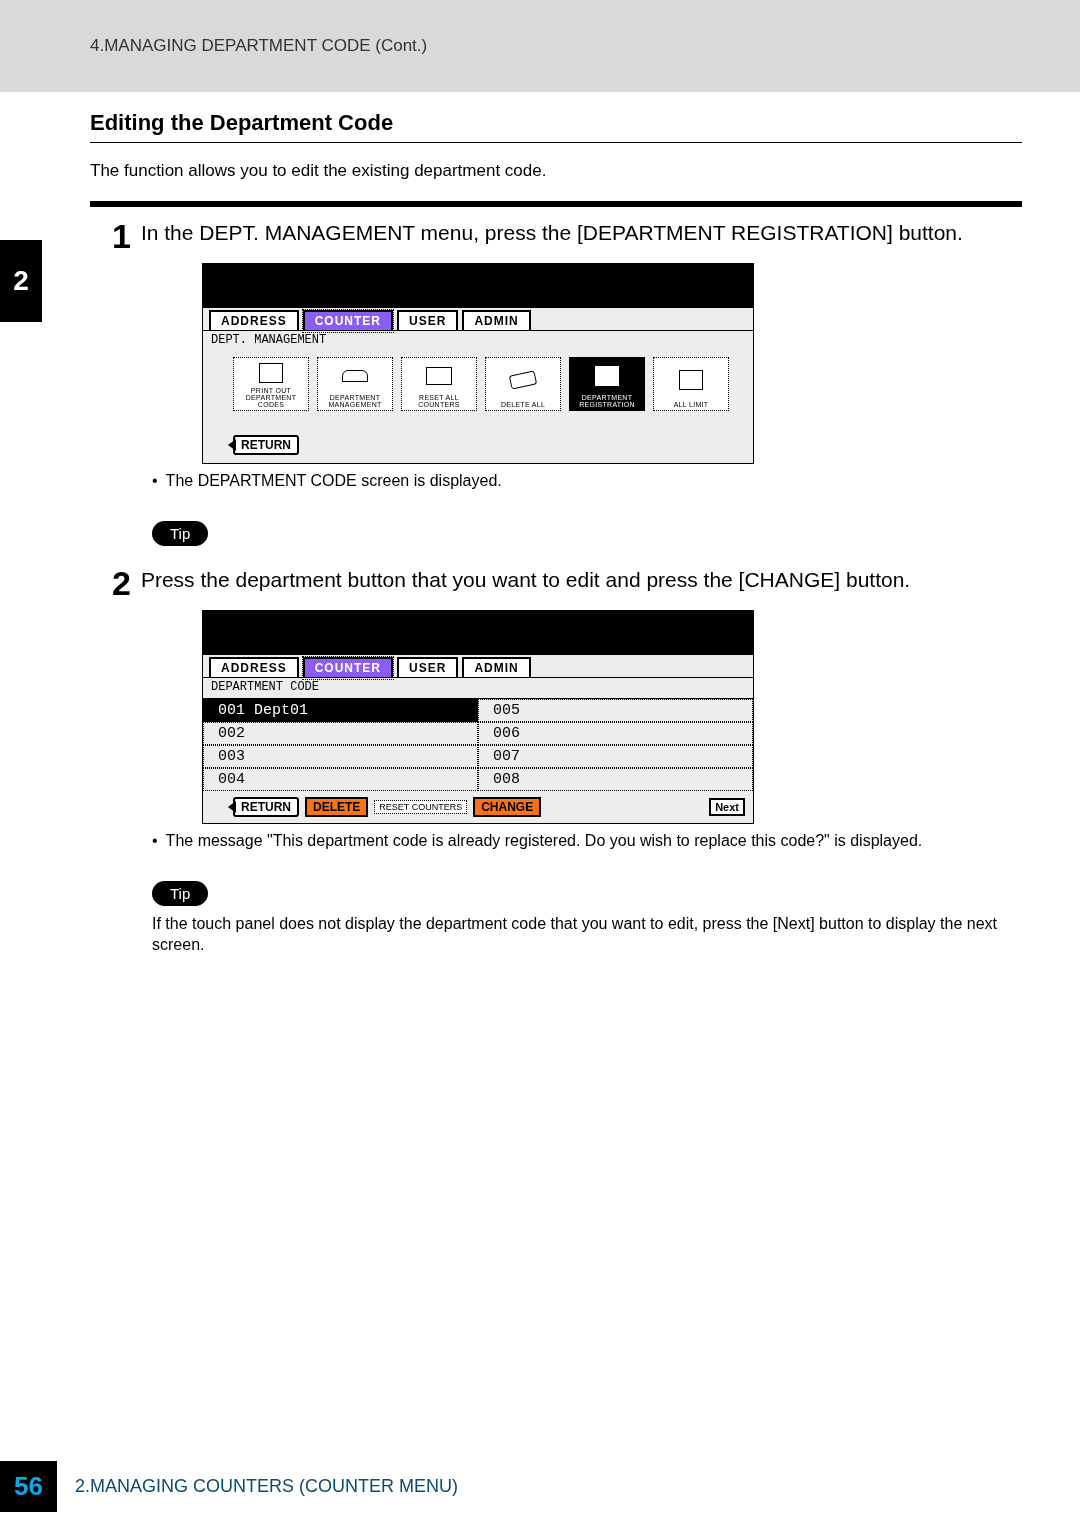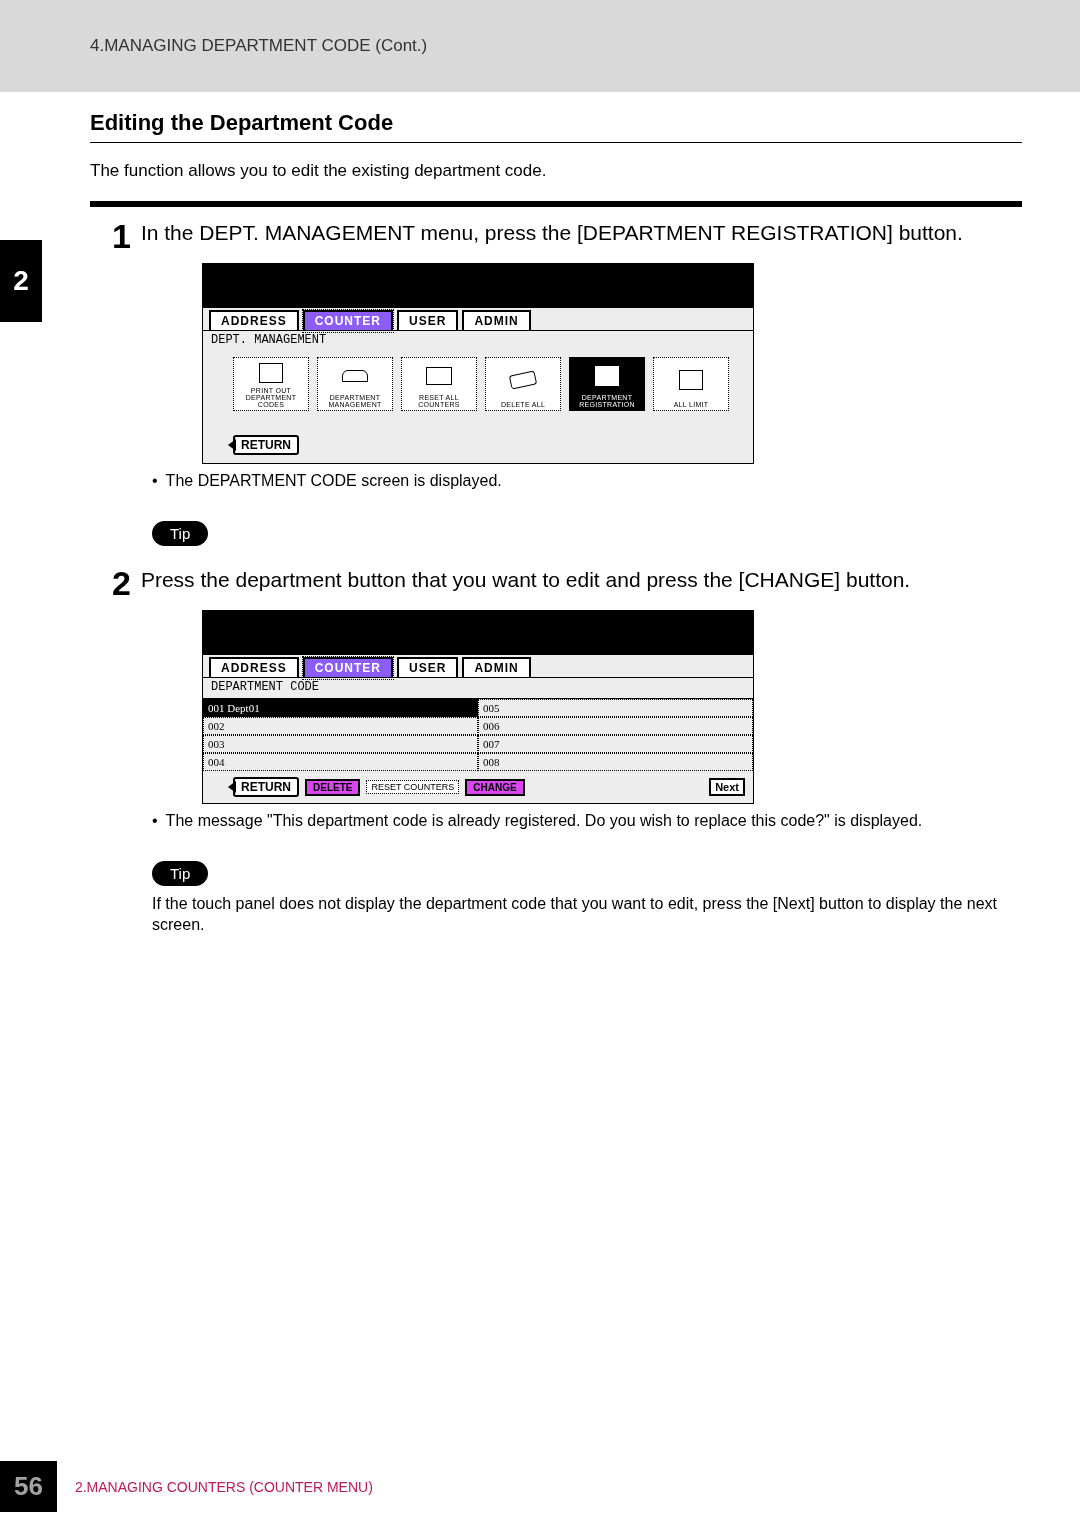--- a/index.html
+++ b/index.html
@@ -232,41 +232,41 @@
   }
   .dept-table {
     display:flex;
     border-top:1px solid #000;
   }
   .dept-col {
     flex:1;
   }
   .dept-cell{
     border:1px dotted #000;
-    font-size:11px;
-    padding:2px 4px;
+    font-size:15px;
+    padding:2px 14px;
     margin:0;
-    font-family:Liberation Serif, serif;
+    font-family:Liberation Mono, monospace;
   }
   .dept-cell.sel{
     background:#000; color:#fff;
   }
   .shot2-btn-row{
     display:flex;
     align-items:center;
     gap:6px;
     padding:6px 8px 6px 30px;
     position:relative;
   }
   .small-btn{
     border:2px solid #000;
     padding:1px 6px;
-    font-size:10px;
+    font-size:12px;
     font-weight:bold;
-    background:#d946ef;
+    background:#f97316;
   }
   .dotted-btn{
     border:1px dotted #000;
     padding:1px 4px;
     font-size:9px;
     background:#fff;
   }
   .next-btn{
     position:absolute;
     right:8px;
@@ -279,28 +279,28 @@
   .footer {
     position: absolute;
     bottom: 14px;
     left: 0;
     display:flex;
     align-items:center;
     gap: 18px;
   }
   .page-num {
     background:#000;
-    color:#a3a3a3;
+    color:#0ea5e9;
     font-size: 26px;
     font-weight:bold;
     padding: 10px 14px;
   }
   .footer-text {
-    font-size: 14px;
-    color:#be185d;
+    font-size: 18px;
+    color:#0c4a6e;
   }
 </style>
 </head>
 <body>
 
 <div class="header-bar">
   <span class="header-text">4.MANAGING DEPARTMENT CODE (Cont.)</span>
 </div>
 
 <div class="chapter-tab">2</div>

